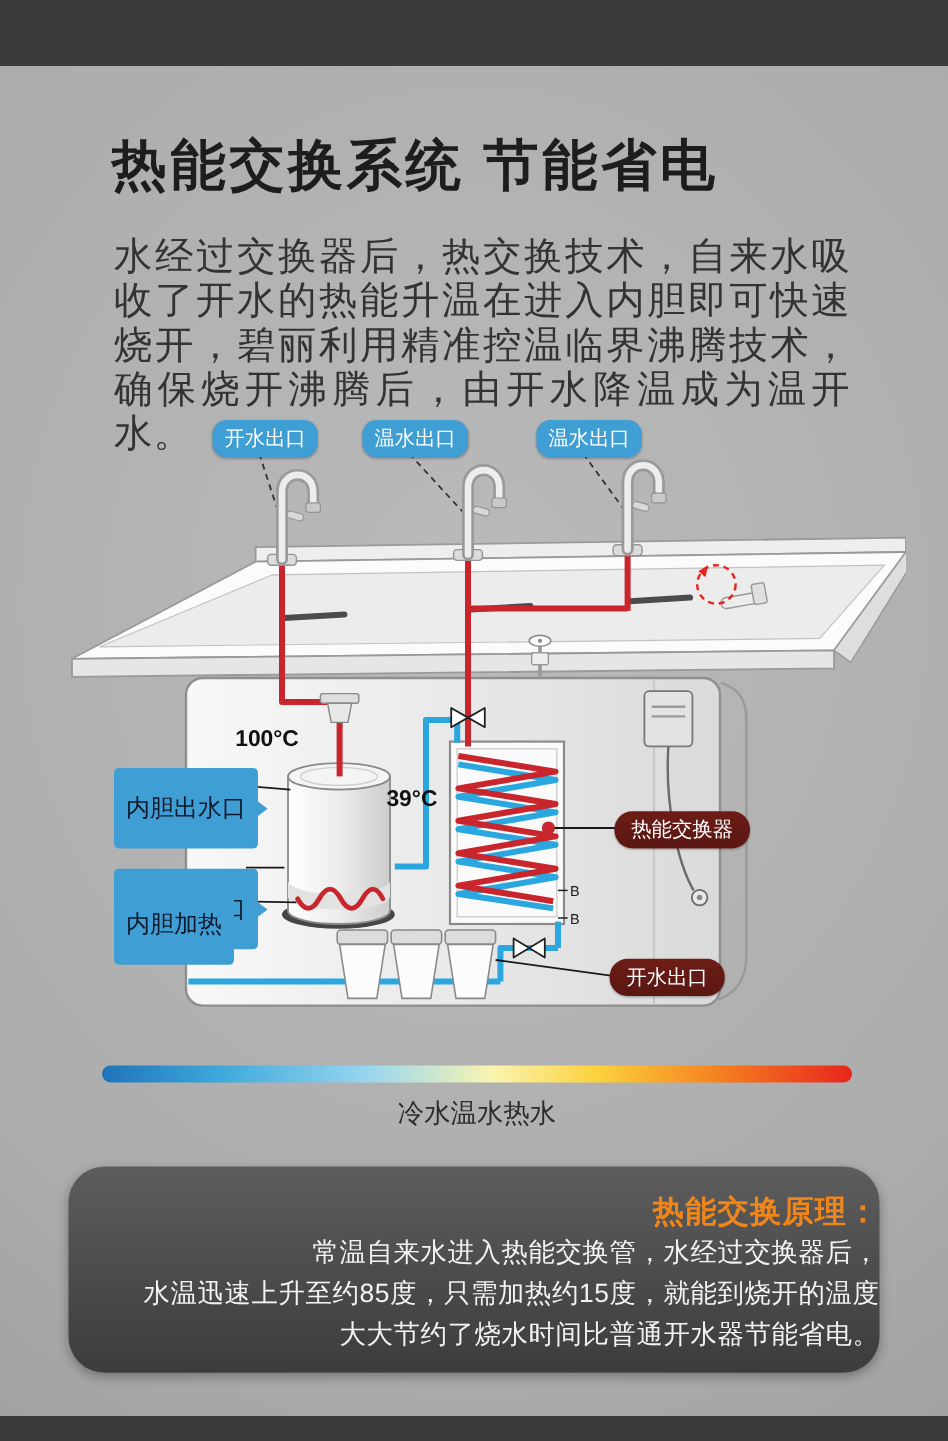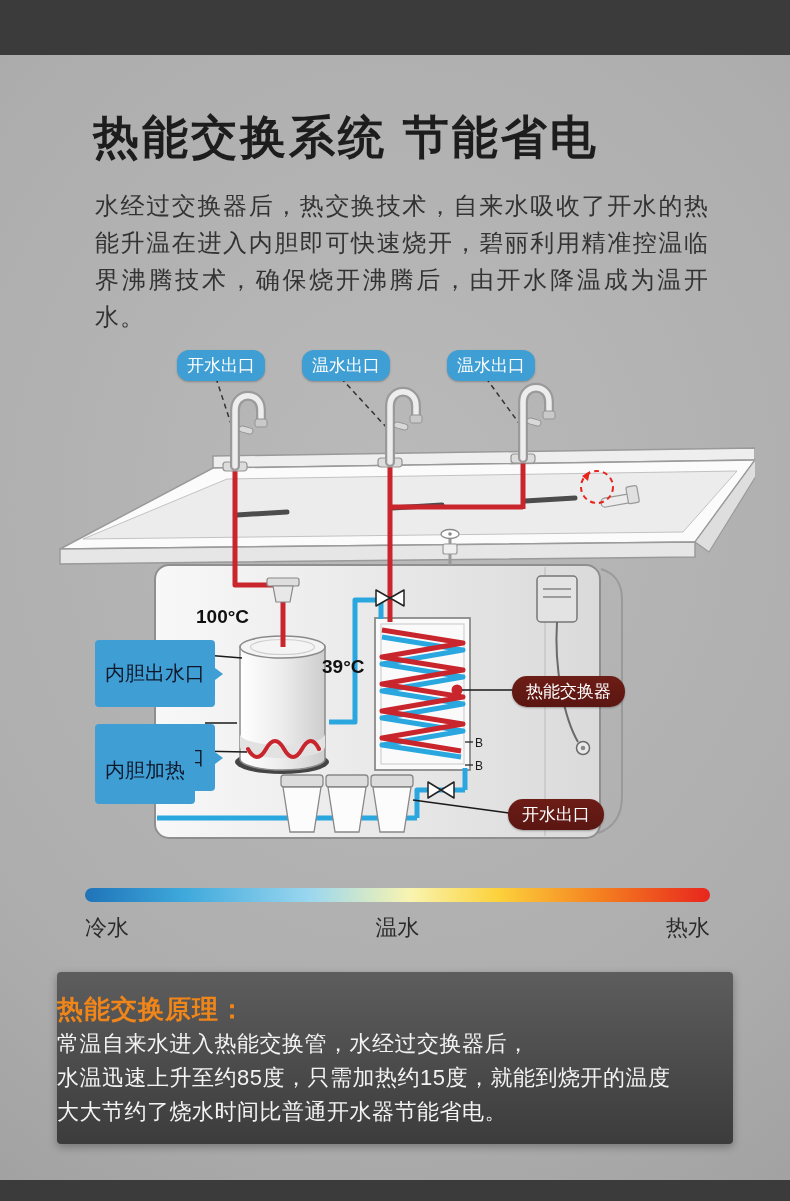--- a/index.html
+++ b/index.html
@@ -6,42 +6,42 @@
   body{font-family:"Liberation Sans","DejaVu Sans",sans-serif;}
   :root{
     --hot-pipe:#c9252c; --cold-pipe:#2aa7df; --label-blue:#3f9fd4;
     --label-maroon:#5a1612; --accent-orange:#f08519;
   }
   .page{position:relative;width:790px;height:1201px;overflow:hidden;
     background:radial-gradient(120% 90% at 50% 42%, #bababa 0%, #adadad 55%, #949494 100%);}
   .top-banner{position:absolute;left:0;top:0;width:790px;height:55px;background:#3b3b3b;}
   .bottom-banner{position:absolute;left:0;top:1180px;width:790px;height:21px;background:#3b3b3b;}
   .page-title{position:absolute;left:93px;top:76px;font-size:46px;font-weight:bold;color:#1d1d1d;letter-spacing:3px;white-space:nowrap;}
-  .intro-text{position:absolute;left:95px;top:163px;width:614px;font-size:24px;line-height:37px;color:#333;letter-spacing:1px;text-align:justify;}
+  .intro-text{position:absolute;left:95px;top:163px;width:614px;font-size:32px;line-height:37px;color:#333;letter-spacing:1px;text-align:justify;}
   .diagram{position:absolute;left:45px;top:338px;width:710px;height:545px;}
   .diagram svg{position:absolute;left:0;top:0;}
   .pipe{fill:none;stroke-linejoin:round;}
   .hot{stroke:var(--hot-pipe);}
   .cold{stroke:var(--cold-pipe);}
   .hot-fill{fill:var(--hot-pipe);}
   .outlet-label{position:absolute;background:var(--label-blue);color:#fff;font-size:17px;
     padding:4px 10px;border-radius:12px;white-space:nowrap;box-shadow:0 1px 2px rgba(0,0,0,.25);}
   .tank-label{position:absolute;background:var(--label-blue);color:#0f172a;font-size:20px;
     padding:20px 10px;border-radius:4px;white-space:nowrap;}
   .tank-label::after{content:"";position:absolute;right:-8px;top:50%;margin-top:-6px;
     border-top:6px solid transparent;border-bottom:6px solid transparent;border-left:8px solid var(--label-blue);}
   .callout-label{position:absolute;background:linear-gradient(180deg,#6d1d16,var(--label-maroon));color:#fff;
     font-size:17px;padding:4px 14px;border-radius:15px;white-space:nowrap;box-shadow:0 1px 2px rgba(0,0,0,.3);}
   .temp-label{position:absolute;color:#101010;font-weight:bold;font-size:19px;white-space:nowrap;}
   .gradient-bar{position:absolute;left:85px;top:888px;width:625px;height:14px;border-radius:7px;
     background:linear-gradient(90deg,#1f74b8 0%,#3fa9dc 16%,#9bd7ef 36%,#f9f4b0 52%,#fcd23c 66%,#f58220 82%,#e8251d 100%);}
-  .legend-row{position:absolute;left:85px;top:913px;width:625px;display:flex;justify-content:space-between;
+  .legend-row{position:absolute;left:85px;top:913px;width:625px;display:flex;justify-content:center;
     font-size:22px;color:#2b2b2b;}
-  .principle-box{position:absolute;left:57px;top:972px;width:676px;height:172px;border-radius:4px;
-    background:linear-gradient(180deg,#5d5d5d,#3c3c3c);box-shadow:0 3px 9px rgba(0,0,0,.3);text-align:left;}
+  .principle-box{position:absolute;left:57px;top:972px;width:676px;height:172px;border-radius:30px;
+    background:linear-gradient(180deg,#5d5d5d,#3c3c3c);box-shadow:0 3px 9px rgba(0,0,0,.3);text-align:right;}
   .principle-title{margin-top:20px;font-size:26px;font-weight:bold;letter-spacing:1px;color:var(--accent-orange);}
   .principle-line{font-size:22px;line-height:34px;color:#f3f3f3;letter-spacing:0.5px;}
   .principle-line:first-of-type{margin-top:8px;}
 </style>
 </head>
 <body>
 
 <div class="page">
 
   <div class="top-banner"></div>

